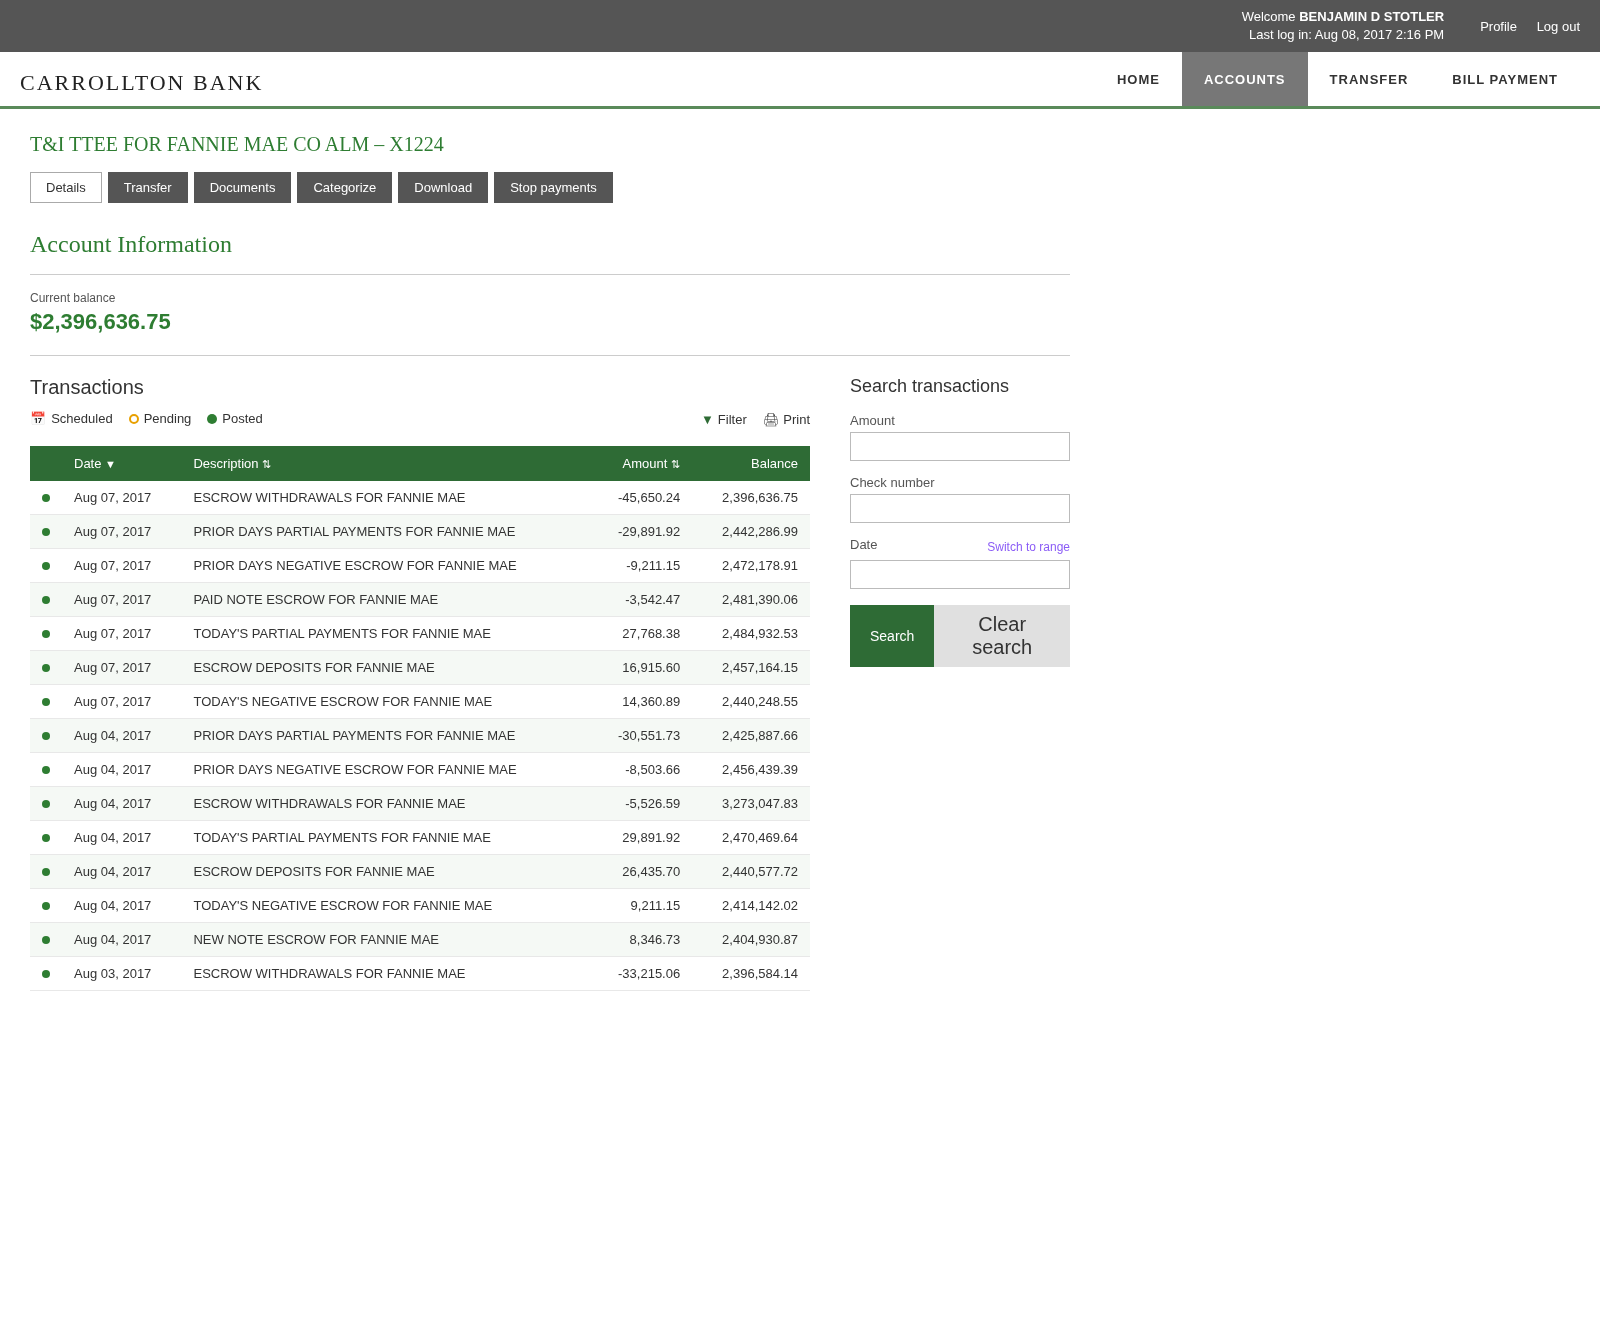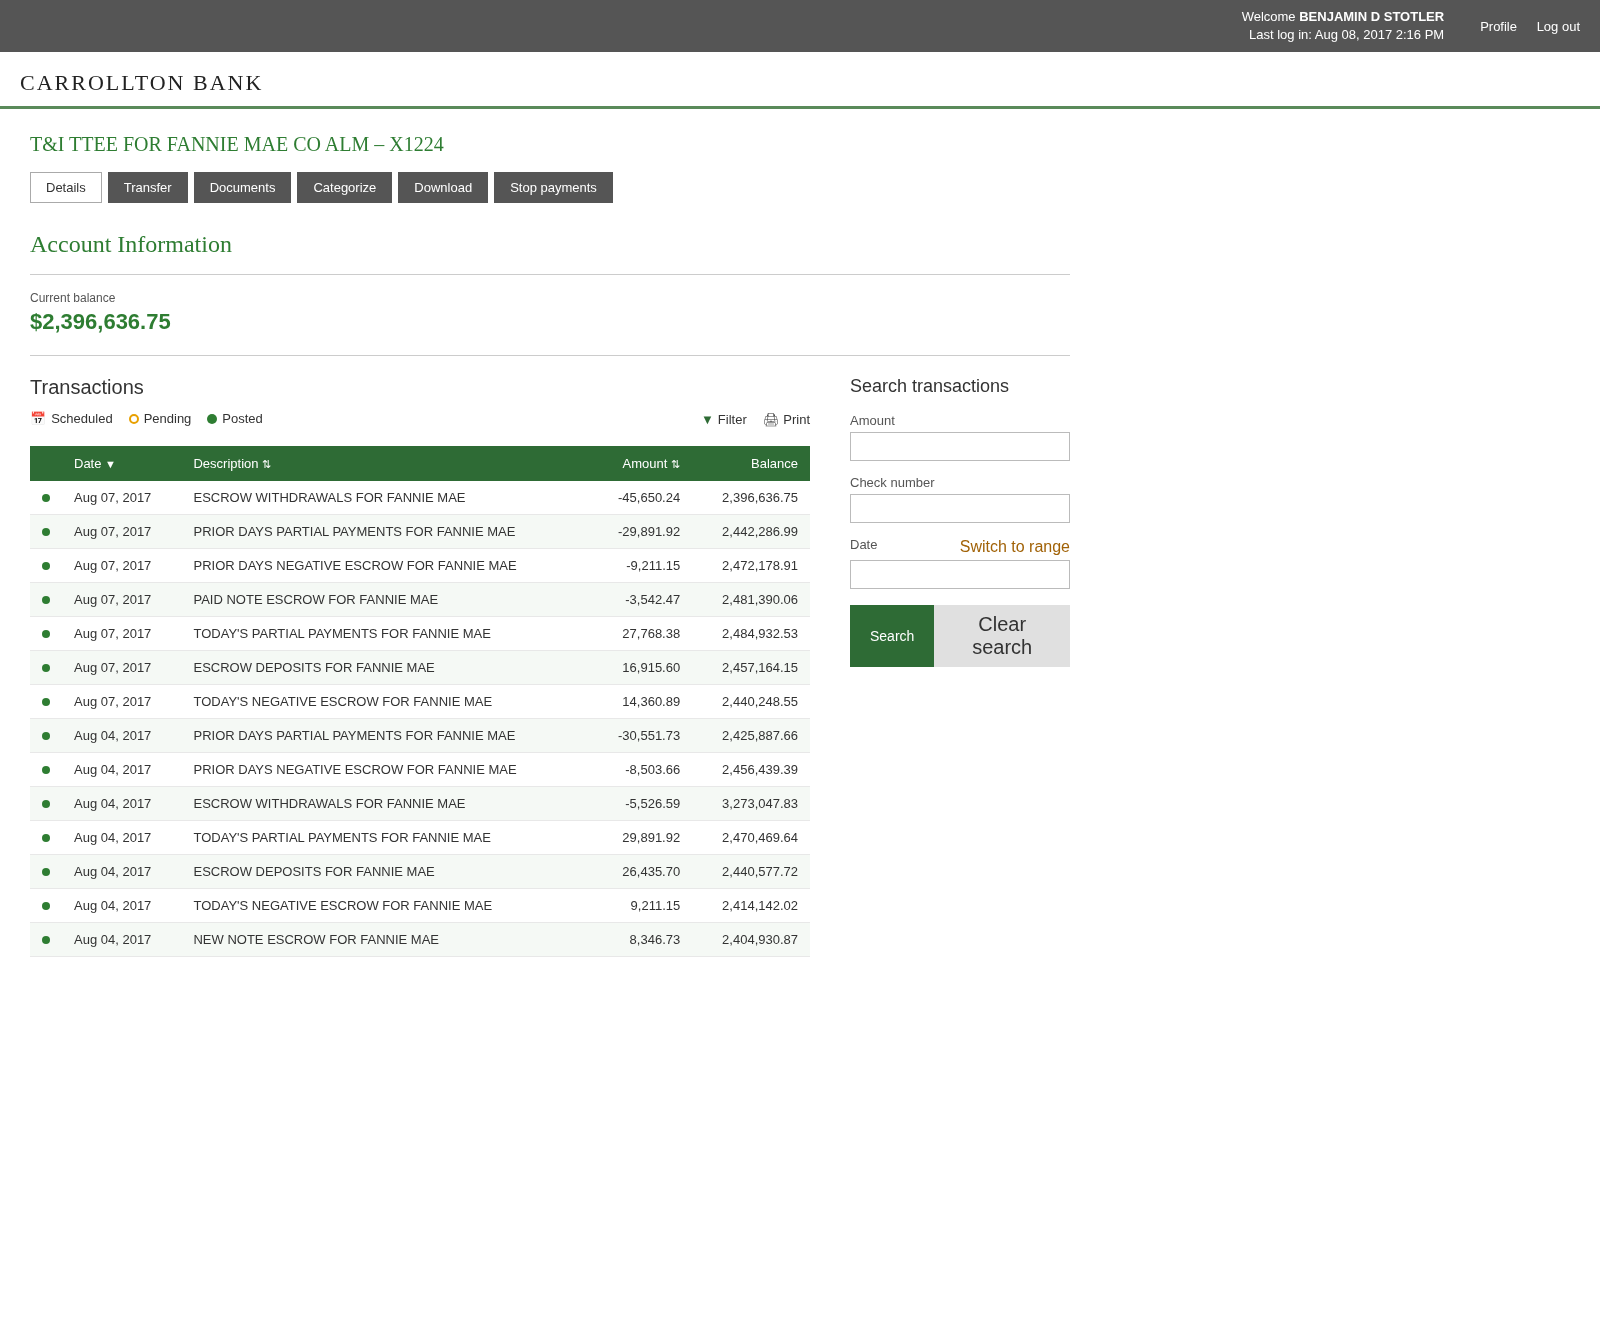--- a/index.html
+++ b/index.html
@@ -134,21 +134,21 @@
     .search-heading { font-size: 18px; color: #333; margin-bottom: 16px; }
     .search-field { margin-bottom: 14px; }
     .search-field label { display: block; font-size: 13px; color: #555; margin-bottom: 4px; }
     .search-field input {
       width: 100%;
       padding: 6px 8px;
       border: 1px solid #bbb;
       font-size: 13px;
     }
     .date-row { display: flex; justify-content: space-between; align-items: center; margin-bottom: 4px; }
-    .switch-link { color: #a16207; font-size: 16px; cursor: pointer; text-decoration: none; }
+    .switch-link { color: #8b5cf6; font-size: 12px; cursor: pointer; text-decoration: none; }
     .search-btns { display: flex; margin-top: 16px; }
     .btn-search {
       background: #2e6b35;
       color: #fff;
       border: none;
       padding: 8px 20px;
       font-size: 14px;
       cursor: pointer;
     }
     .btn-clear {
@@ -171,20 +171,26 @@
     <span>Last log in: Aug 08, 2017 2:16 PM</span>
   </div>
   <div class="top-links">
     <a href="#">Profile</a>
     <a href="#">Log out</a>
   </div>
 </div>
 
 <nav>
   <div class="nav-logo">Carrollton Bank</div>
+  <div class="nav-links">
+    <a class="nav-link">HOME</a>
+    <a class="nav-link active">ACCOUNTS</a>
+    <a class="nav-link">TRANSFER</a>
+    <a class="nav-link">BILL PAYMENT</a>
+  </div>
 </nav>
 
 <div class="main-content">
 
   <div class="account-title">T&amp;I TTEE FOR FANNIE MAE CO ALM – X1224</div>
 
   <div class="tab-buttons">
     <button class="tab-btn">Details</button>
     <button class="tab-btn dark">Transfer</button>
     <button class="tab-btn dark">Documents</button>
@@ -370,20 +376,29 @@
     </tr>
             <tr>
       <td>
         <span class="status-dot"></span>
       </td>
       <td>Aug 04, 2017</td>
       <td>NEW NOTE ESCROW FOR FANNIE MAE</td>
       <td class="right">8,346.73</td>
       <td class="right">2,404,930.87</td>
     </tr>
+            <tr>
+      <td>
+        <span class="status-dot"></span>
+      </td>
+      <td>Aug 03, 2017</td>
+      <td>ESCROW WITHDRAWALS FOR FANNIE MAE</td>
+      <td class="right">-33,215.06</td>
+      <td class="right">2,396,584.14</td>
+    </tr>
           </tbody>
       </table>
     </div>
 
     <div class="transactions-right">
       <div class="search-heading">Search transactions</div>
 
       <div class="search-field">
         <label>Amount</label>
         <input type="text" placeholder="" style="">

